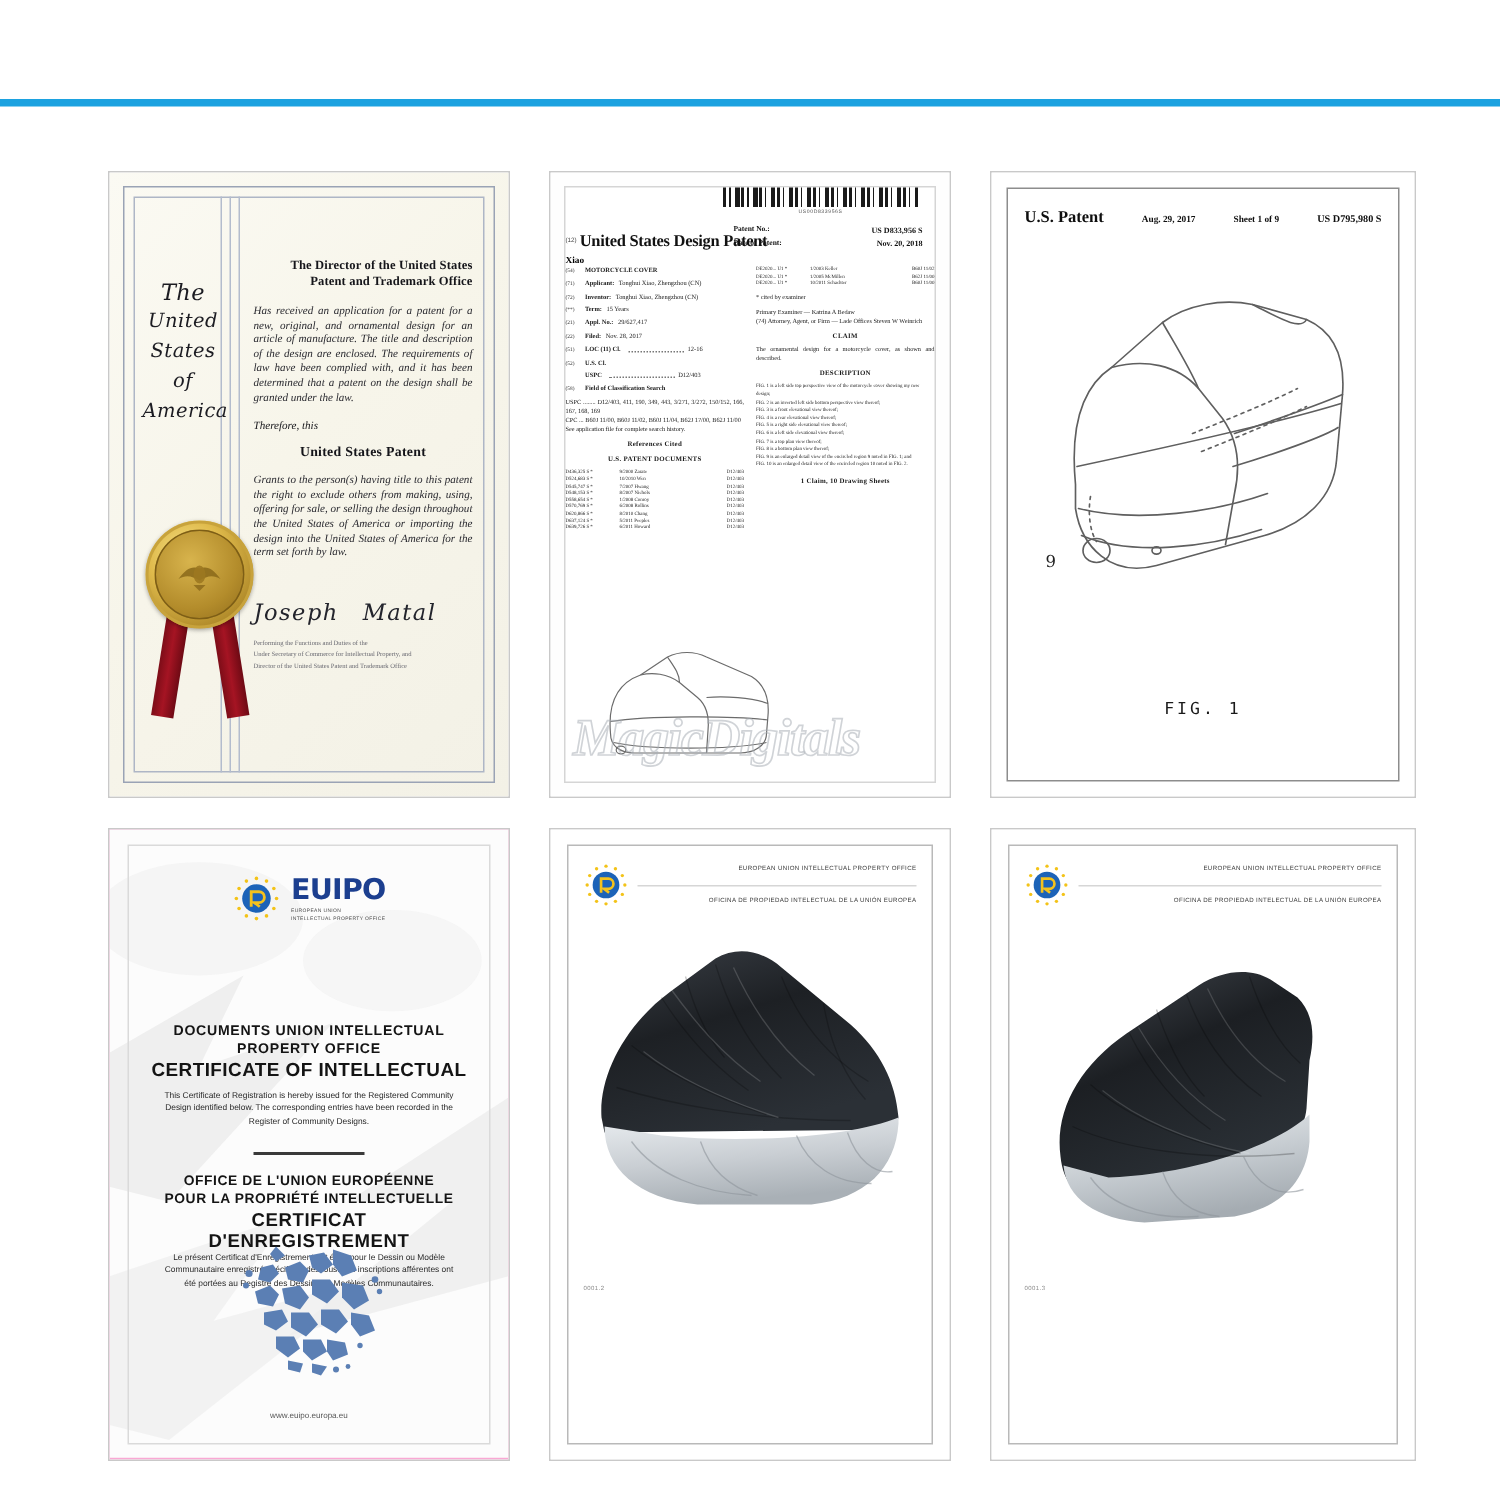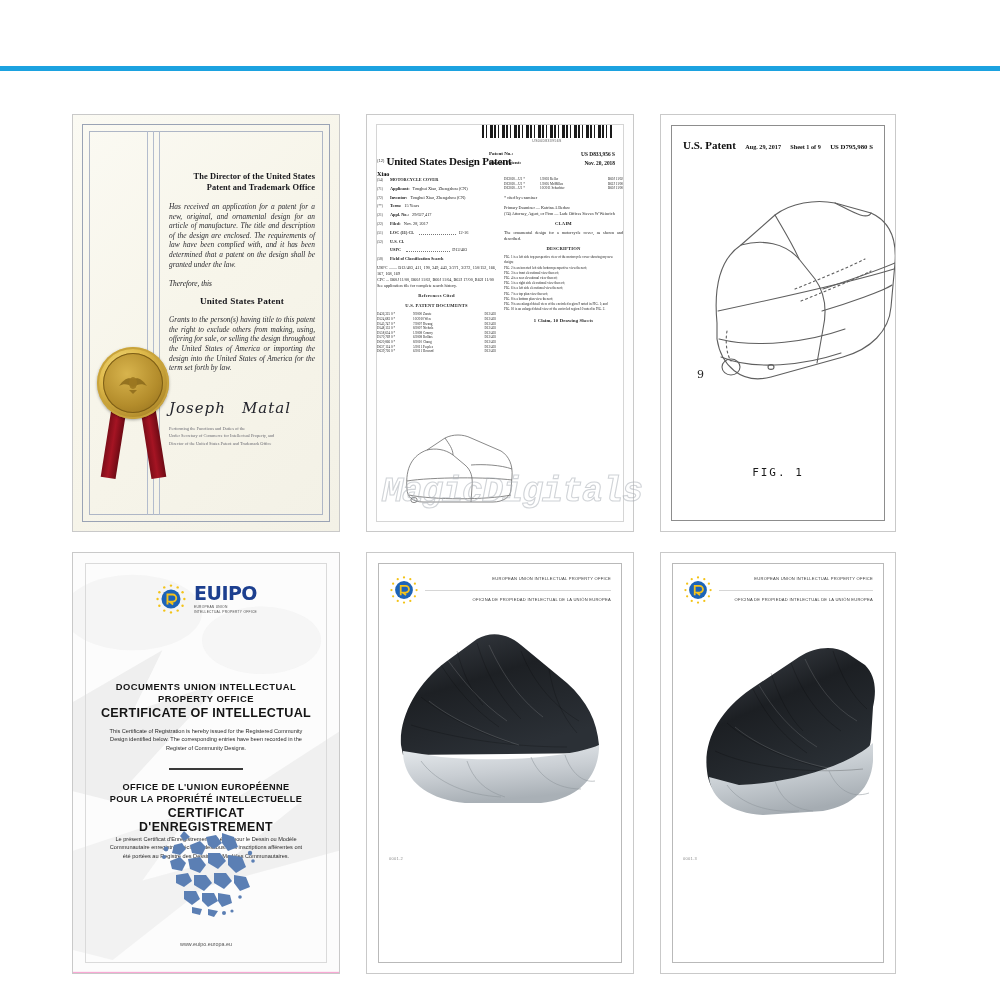--- a/index.html
+++ b/index.html
@@ -32,21 +32,21 @@
   .card {
     position:absolute;
     background:#fff;
     border:1px solid #c9c9c9;
     overflow:hidden;
   }
   .card.r1 { top:36px; height:418px; }
   .card.r2 { top:474px; height:422px; }
   .card.c1 { left:72px; width:268px; }
   .card.c2 { left:366px; width:268px; }
-  .card.c3 { left:660px; width:236px; }
+  .card.c3 { left:660px; width:284px; }
 
   
   .uscert {
     position:absolute; inset:0;
     background:linear-gradient(135deg,#fbfaf3 0%,#f7f5ea 45%,#f3f1e6 100%);
   }
   .uscert .outer-frame {
     position:absolute; left:9px; top:9px; right:9px; bottom:9px;
     border:1px solid #9aa3b5;
   }
@@ -247,21 +247,21 @@
   }
   .ev-id {
     position:absolute; left:22px; bottom:112px;
     font-family:"Liberation Sans", sans-serif; font-size:4px; color:#8d8d8d; letter-spacing:.3px;
   }
   .ev-photo { position:absolute; }
 
   
   .watermark {
     position:absolute; left:382px; top:472px;
-    font-family:Liberation Mono, monospace;
+    font-family:Liberation Serif, serif;
     font-style:italic; font-weight:bold; font-size:35px;
     letter-spacing:-1px;
     color:rgba(255,255,255,0.02);
     -webkit-text-stroke:1.1px rgba(170,175,182,0.55);
     white-space:nowrap; pointer-events:none;
   }
 </style>
 </head>
 <body>
 
@@ -272,20 +272,27 @@
 <div class="grid">
 
   <div class="card r1 c1">
     <div class="uscert">
       <div class="outer-frame"></div>
       <div class="inner-frame"></div>
       <div class="vrule a"></div>
       <div class="vrule b"></div>
       <div class="vrule c"></div>
 
+      <div class="us-left">
+        <span class="big">The</span>
+        <span>United</span>
+        <span>States</span>
+        <span>of</span>
+        <span>America</span>
+      </div>
 
       <div class="us-right">
         <div class="us-dir">The Director of the United States Patent and Trademark Office</div>
         <div class="us-para">Has received an application for a patent for a new, original, and ornamental design for an article of manufacture. The title and description of the design are enclosed. The requirements of law have been complied with, and it has been determined that a patent on the design shall be granted under the law.</div>
         <div class="us-therefore">Therefore, this</div>
         <div class="us-grantline">United States Patent</div>
         <div class="us-para">Grants to the person(s) having title to this patent the right to exclude others from making, using, offering for sale, or selling the design throughout the United States of America or importing the design into the United States of America for the term set forth by law.</div>
         <div class="us-sig">
           <span>Joseph</span><span class="sig-b">Matal</span>
         </div>

